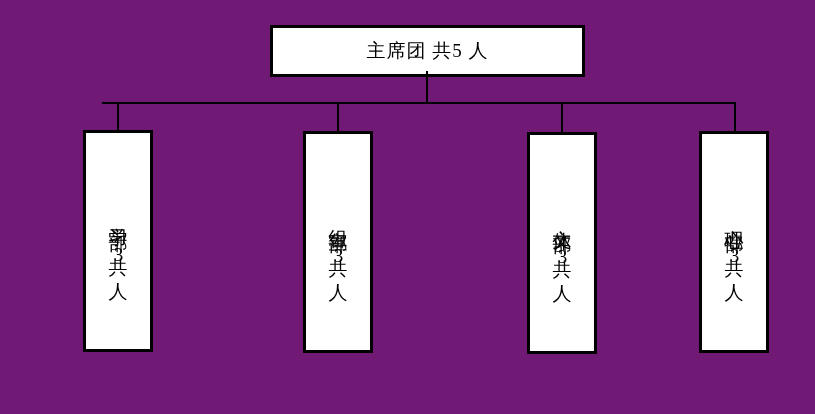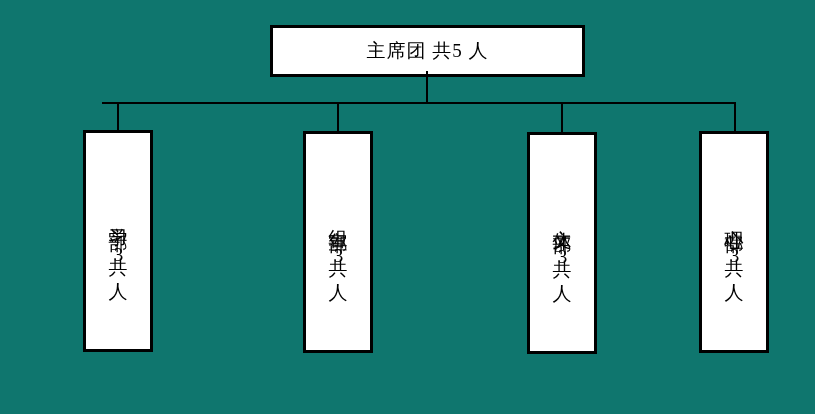--- a/index.html
+++ b/index.html
@@ -8,21 +8,21 @@
     width: 815px;
     height: 414px;
     background: #ffffff;
     font-family: "Liberation Serif", "DejaVu Serif", serif;
     overflow: hidden;
   }
   .canvas {
     position: relative;
     width: 815px;
     height: 414px;
-    background: #0f766e;
+    background: #701a75;
   }
   
   .root-box {
     position: absolute;
     left: 270px;
     top: 25px;
     width: 309px;
     height: 46px;
     border: 3px solid #000000;
     background: #ffffff;

